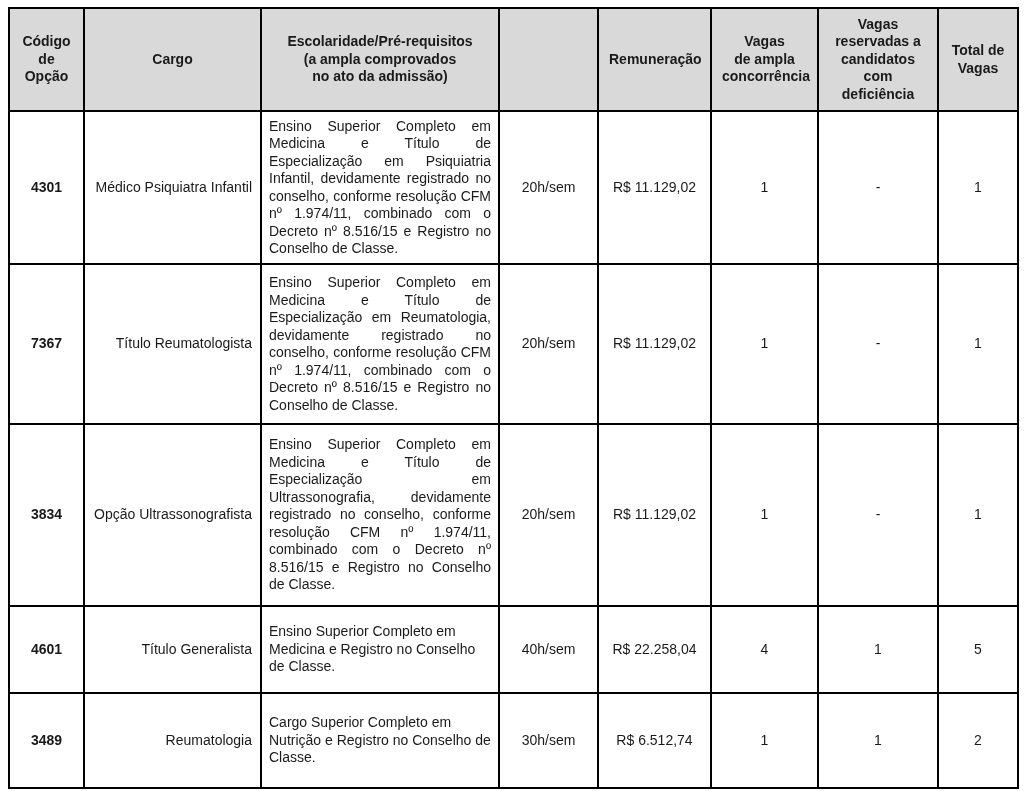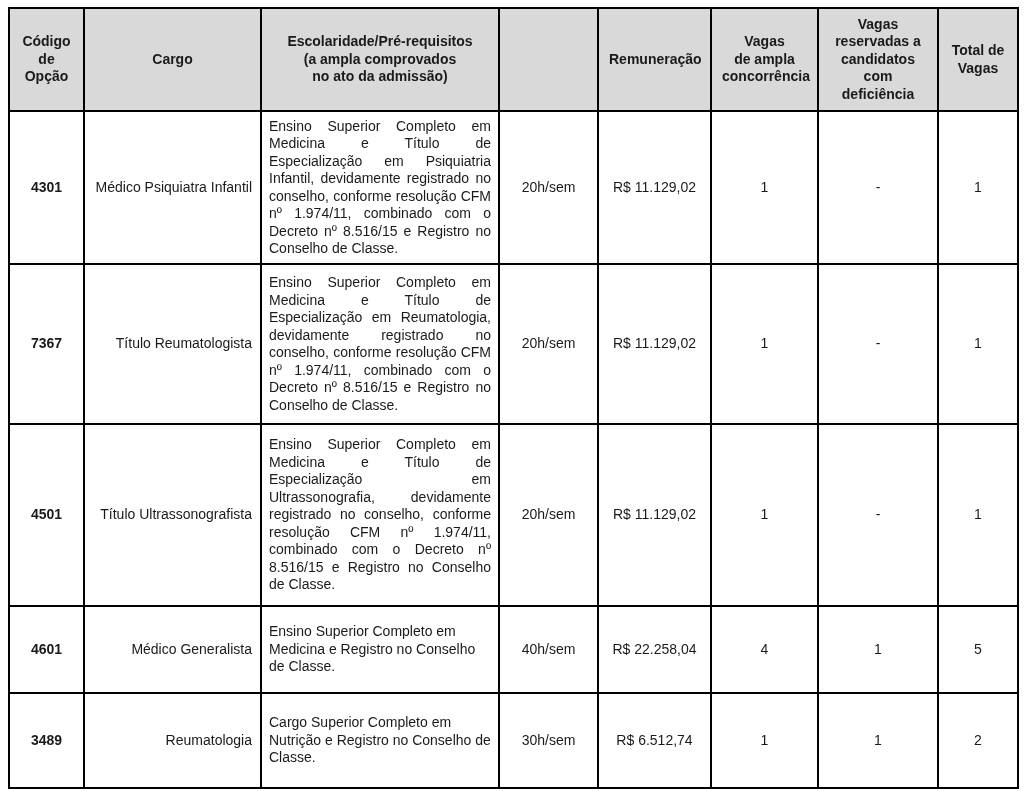--- a/index.html
+++ b/index.html
@@ -123,32 +123,32 @@
     <td class="codigo">7367</td>
     <td class="cargo">Título Reumatologista</td>
     <td class="req">Ensino Superior Completo em Medicina e Título de Especialização em Reumatologia, devidamente registrado no conselho, conforme resolução CFM nº 1.974/11, combinado com o Decreto nº 8.516/15 e Registro no Conselho de Classe.</td>
     <td class="center">20h/sem</td>
     <td class="center">R$ 11.129,02</td>
     <td class="center">1</td>
     <td class="center">-</td>
     <td class="center">1</td>
   </tr>
         <tr>
-    <td class="codigo">4501</td>
-    <td class="cargo">Título Ultrassonografista</td>
+    <td class="codigo">3834</td>
+    <td class="cargo">Opção Ultrassonografista</td>
     <td class="req">Ensino Superior Completo em Medicina e Título de Especialização em Ultrassonografia, devidamente registrado no conselho, conforme resolução CFM nº 1.974/11, combinado com o Decreto nº 8.516/15 e Registro no Conselho de Classe.</td>
     <td class="center">20h/sem</td>
     <td class="center">R$ 11.129,02</td>
     <td class="center">1</td>
     <td class="center">-</td>
     <td class="center">1</td>
   </tr>
         <tr>
     <td class="codigo">4601</td>
-    <td class="cargo">Médico Generalista</td>
+    <td class="cargo">Título Generalista</td>
     <td class="req">Ensino Superior Completo em Medicina e Registro no Conselho de Classe.</td>
     <td class="center">40h/sem</td>
     <td class="center">R$ 22.258,04</td>
     <td class="center">4</td>
     <td class="center">1</td>
     <td class="center">5</td>
   </tr>
         <tr>
     <td class="codigo">3489</td>
     <td class="cargo">Reumatologia</td>

